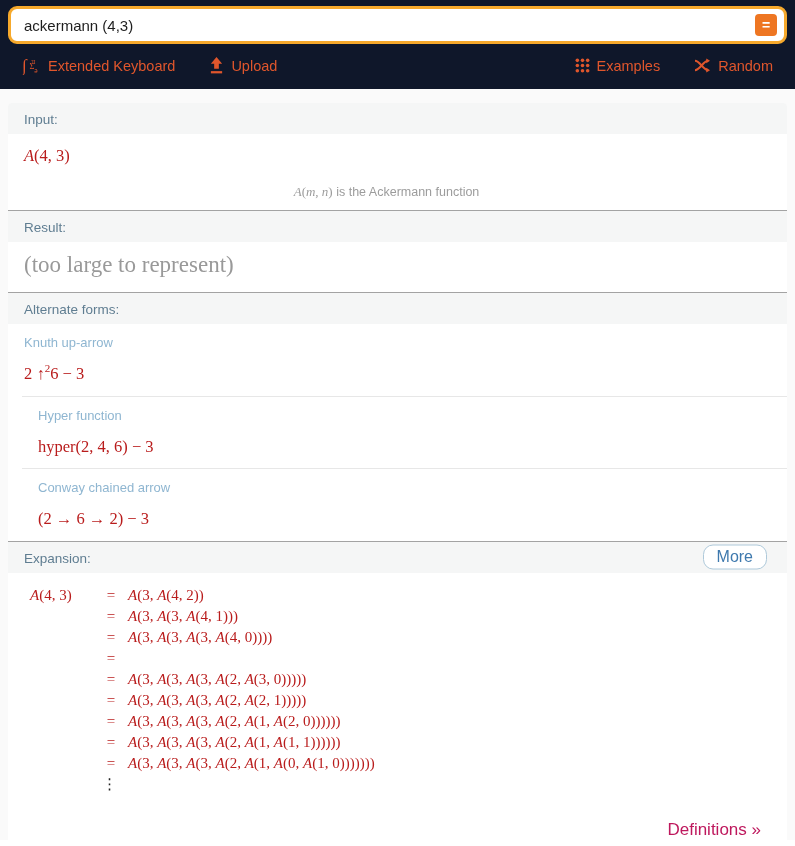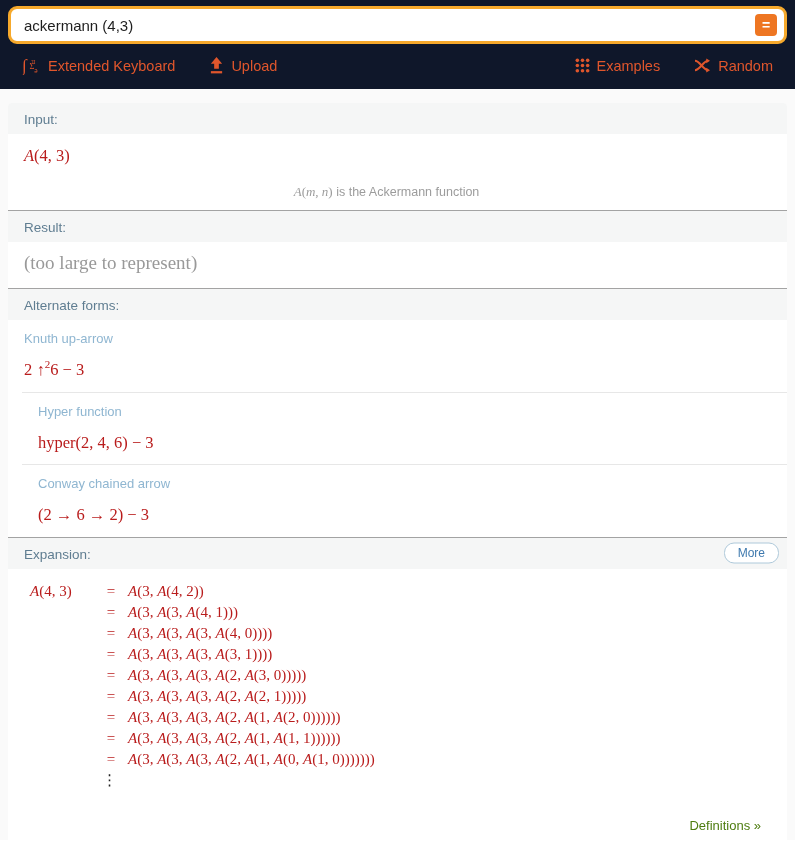--- a/index.html
+++ b/index.html
@@ -57,45 +57,45 @@
   .pod-body { background:#fff; }
 
   
   .input-body { padding:12px 16px 8px; }
   .math { font-family:"Liberation Serif", serif; font-size:16.5px; color:#b91c1c; }
   .caption-row { text-align:center; padding:10px 22px 10px 0; color:#9c9c9c; font-size:12.5px; }
   .caption-row .math { font-size:13px; color:#9c9c9c; }
 
   
   .result-body { padding:10px 16px 14px; }
-  .result-text { font-family:"Liberation Serif", serif; font-size:19px; color:#999;margin-top:20px; }
+  .result-text { font-family:"Liberation Serif", serif; font-size:23px; color:#999;margin-top:20px; }
 
   
   .subpod { padding:9px 16px 12px; }
   .subpod + .subpod { border-top:1px solid #e7e7e7; margin-left:14px; padding-left:2px; }
   .subpod-label { color:#8fb6d1; font-size:13px; padding:2px 0 12px; }
   .subpod + .subpod .subpod-label { padding-left:14px; }
   .subpod + .subpod .subpod-math { padding-left:14px; }
   .subpod-math sup { font-size:11px; }
 
   
   .more-btn {
-    position:absolute; right:8px; top:50%; transform:translateY(-50%);
+    position:absolute; right:20px; top:50%; transform:translateY(-50%);
     background:#fff; border:1px solid #aec9da; border-radius:10px;
-    color:#3e79ae; font-size:12px; padding:2px 13px 3px; cursor:pointer;
+    color:#3e79ae; font-size:16px; padding:2px 13px 3px; cursor:pointer;
     font-family:"Liberation Sans", sans-serif;
   }
   .expansion-body { padding:12px 16px 8px 22px; }
   .exp-row { display:flex; line-height:21px; }
   .exp-lhs { width:64px; flex:none; font-size:15px; }
   .exp-eq  { width:34px; flex:none; text-align:center; font-size:15px; }
   .exp-rhs { font-size:15px; }
   .exp-ellipsis { margin-left:72px; font-size:15px; line-height:20px; color:#222; }
   .definitions-row { text-align:right; padding:26px 10px 12px 0; }
-  .definitions-link { color:#4d7c0f; font-size:13px; text-decoration:none; cursor:pointer; }
+  .definitions-link { color:#be185d; font-size:17px; text-decoration:none; cursor:pointer; }
 </style>
 </head>
 <body>
 
 <div class="search-section">
   <div class="search-box">
     <input type="text" value="ackermann (4,3)" style="">
     <button class="submit-btn">=</button>
   </div>
 
@@ -216,21 +216,20 @@
             <span class="exp-rhs math"><i>A</i>(3, <i>A</i>(3, <i>A</i>(4, 1)))</span>
           </div>
             <div class="exp-row">
             <span class="exp-lhs math"></span>
             <span class="exp-eq math">=</span>
             <span class="exp-rhs math"><i>A</i>(3, <i>A</i>(3, <i>A</i>(3, <i>A</i>(4, 0))))</span>
           </div>
             <div class="exp-row">
             <span class="exp-lhs math"></span>
             <span class="exp-eq math">=</span>
-            <span class="exp-rhs math"><i>A</i>(3, <i>A</i>(3, <i>A</i>(3, <i>A</i>(3, 1))))</span>
           </div>
             <div class="exp-row">
             <span class="exp-lhs math"></span>
             <span class="exp-eq math">=</span>
             <span class="exp-rhs math"><i>A</i>(3, <i>A</i>(3, <i>A</i>(3, <i>A</i>(2, <i>A</i>(3, 0)))))</span>
           </div>
             <div class="exp-row">
             <span class="exp-lhs math"></span>
             <span class="exp-eq math">=</span>
             <span class="exp-rhs math"><i>A</i>(3, <i>A</i>(3, <i>A</i>(3, <i>A</i>(2, <i>A</i>(2, 1)))))</span>

